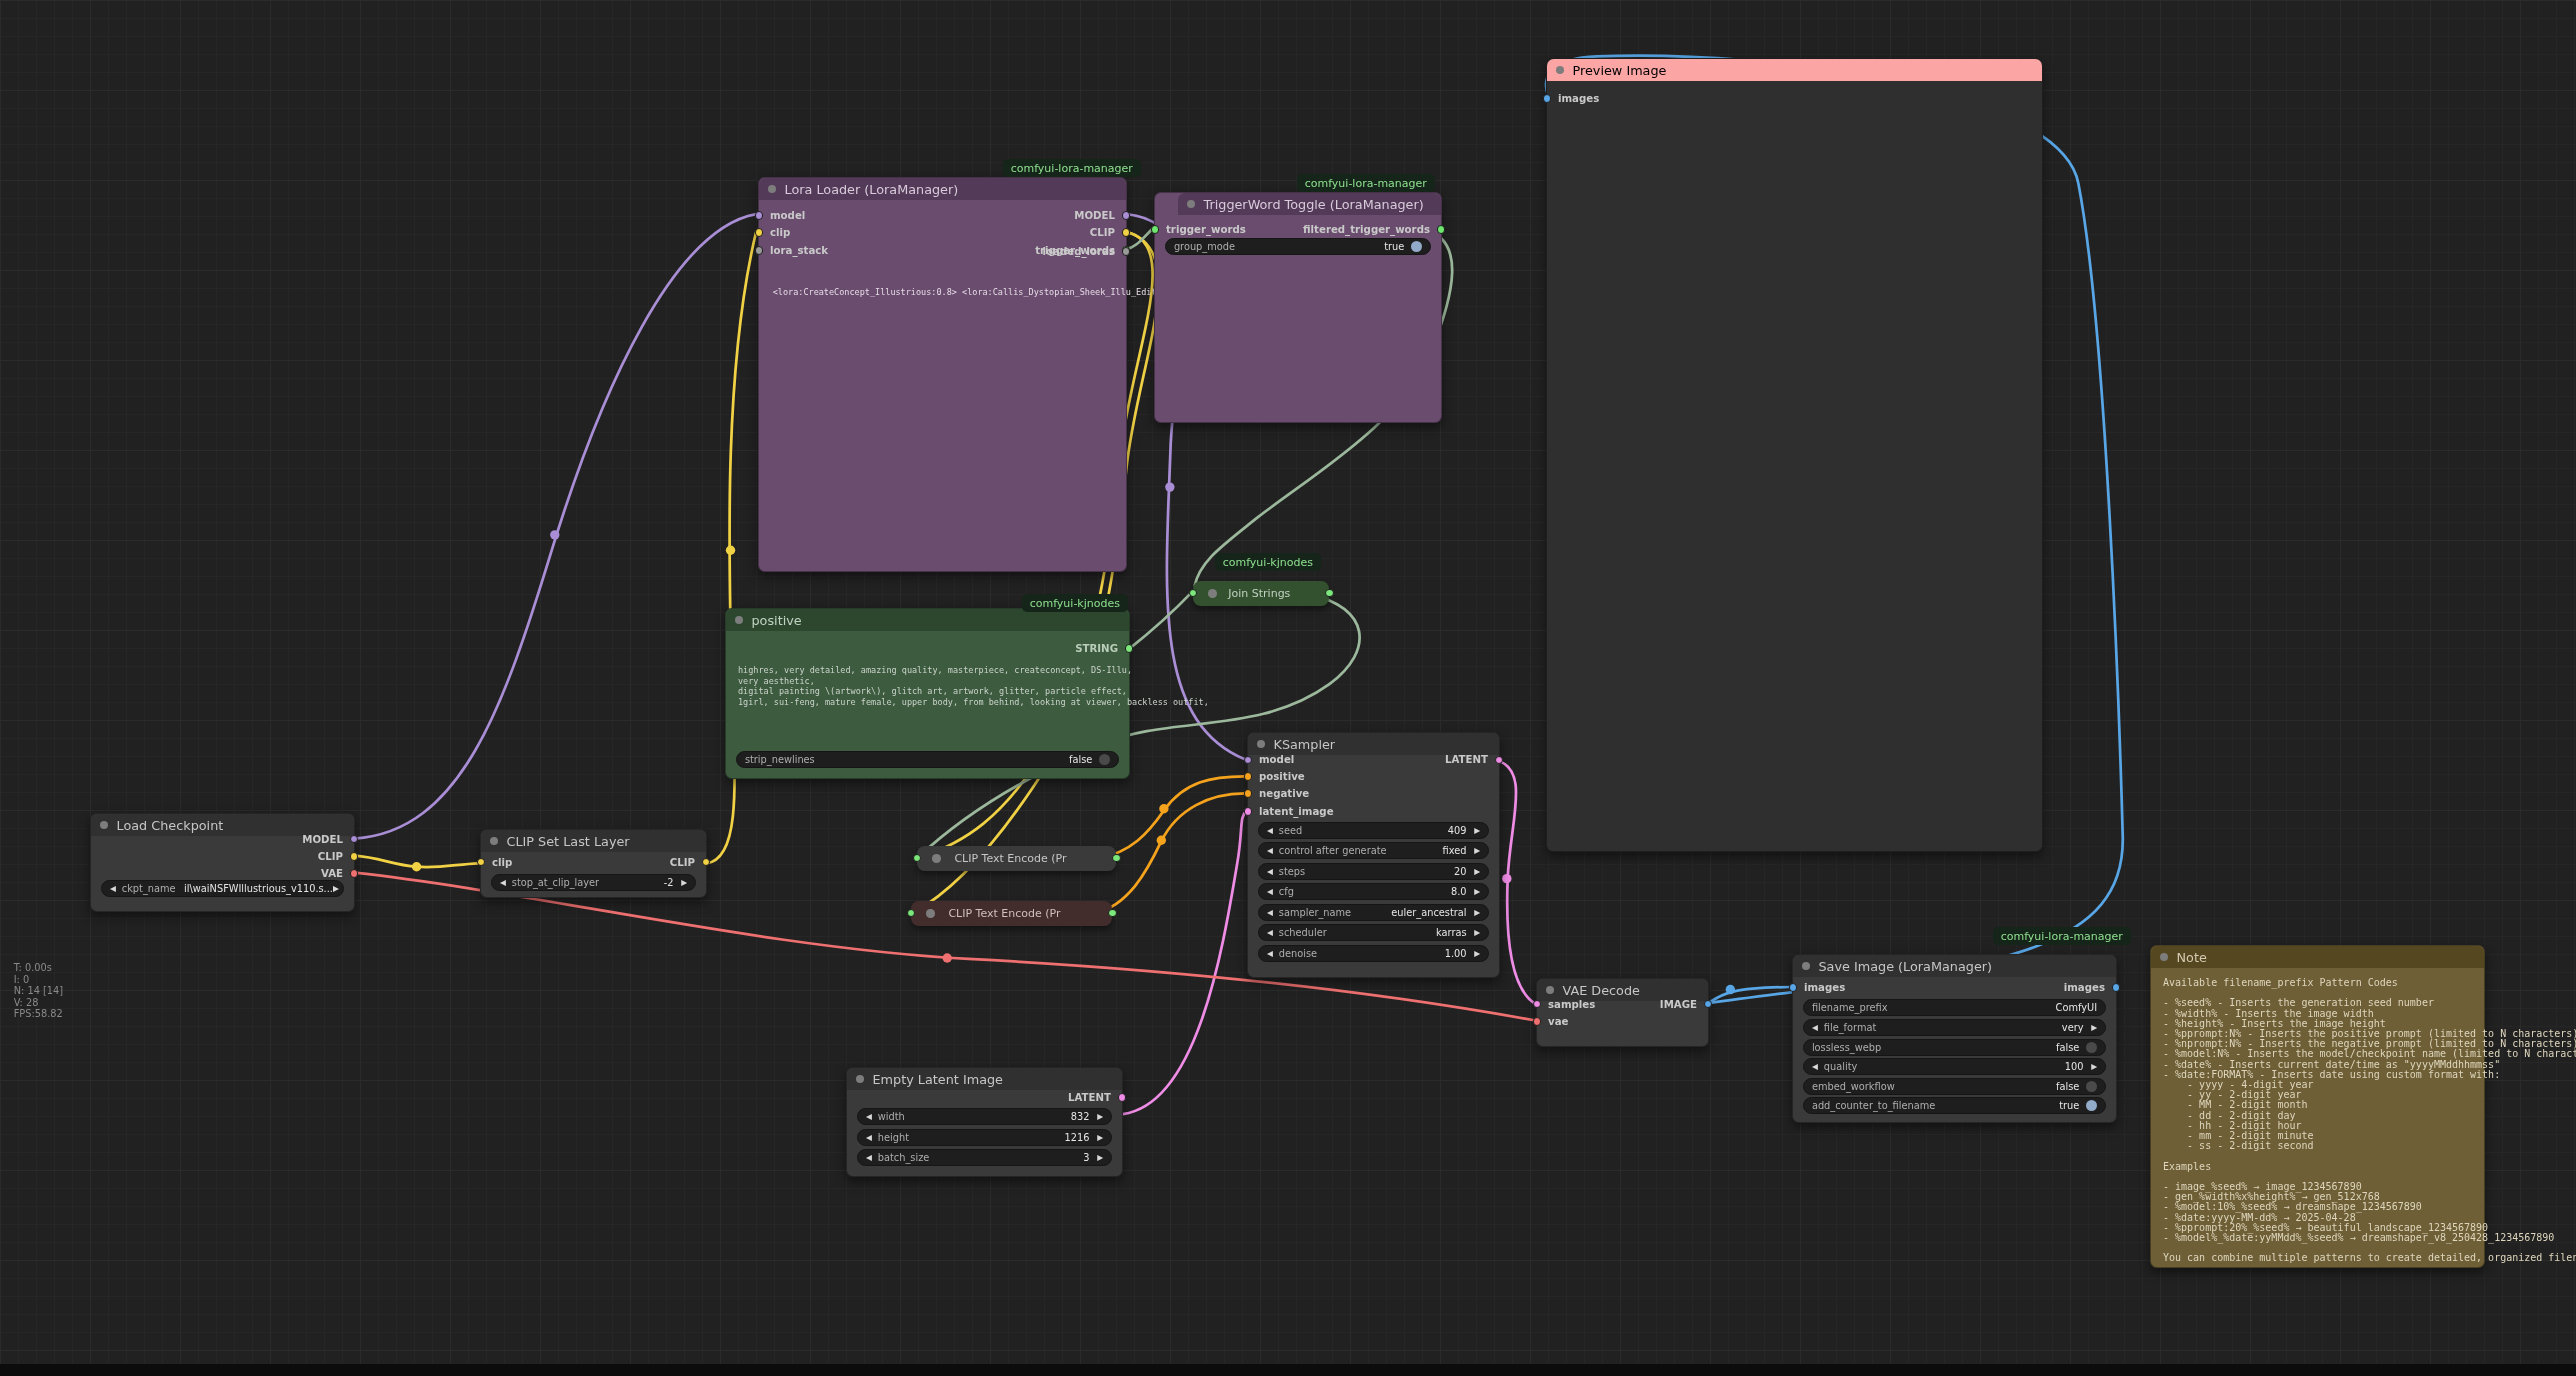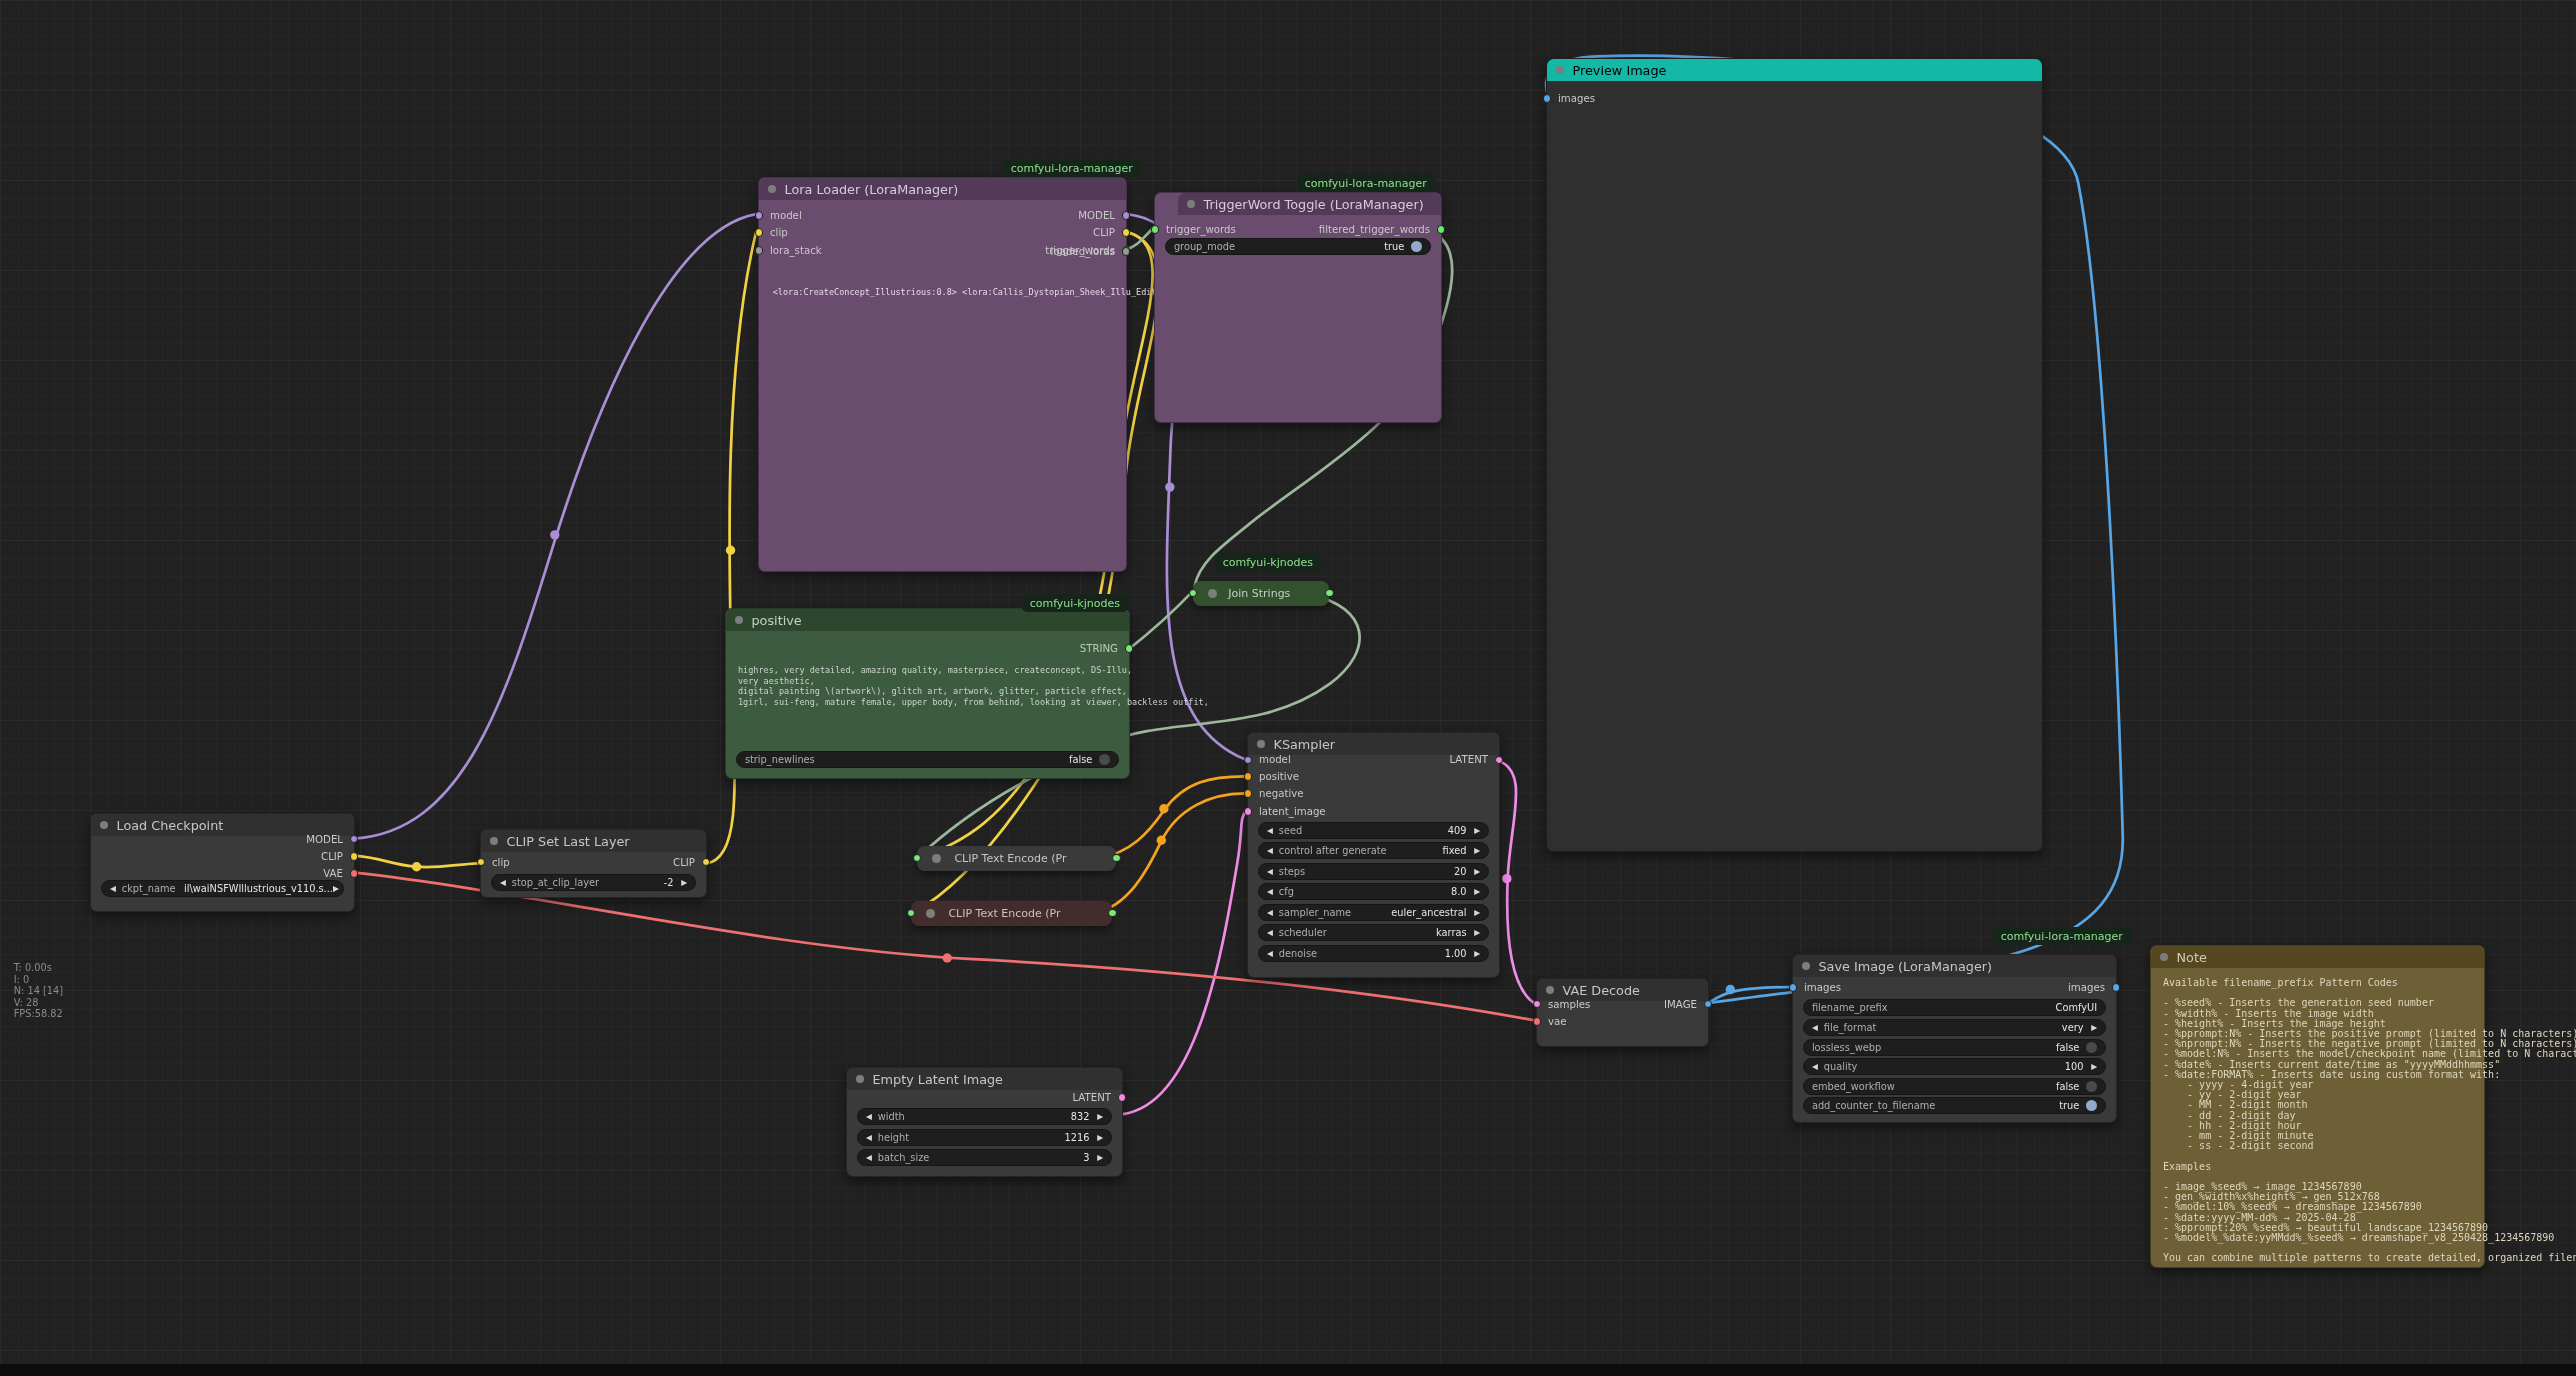--- a/index.html
+++ b/index.html
@@ -16,28 +16,28 @@
   .node{position:absolute;z-index:2;border-radius:6.8px;box-shadow:0 4.3px 10.2px rgba(0,0,0,.45);
     border:0.9px solid rgba(0,0,0,.35);}
   .node .hdr{height:22px;border-radius:6.8px 6.8px 0 0;display:flex;align-items:center;
     padding:0 8.5px;box-sizing:border-box;}
   .cdot{width:8.5px;height:8.5px;border-radius:50%;background:#7d7d7d;margin-right:8.5px;flex:0 0 auto;}
   .title{font-size:12.8px;white-space:nowrap;}
   .t-dark{background:#3a3a3a;} .t-dark .hdr{background:#303030;} .t-dark .title{color:#c6c6c6;}
   .t-purple{background:#6a4c6f;} .t-purple .hdr{background:#533a59;} .t-purple .title{color:#d8cbda;}
   .t-green{background:#3d5b3f;} .t-green .hdr{background:#2c472e;} .t-green .title{color:#c2d2c2;}
   .t-note{background:#6e5f36;} .t-note .hdr{background:#55471f;} .t-note .title{color:#d2cab2;}
-  .t-preview{background:#2f2f2f;} .t-preview .hdr{background:#14b8a6;}
+  .t-preview{background:#2f2f2f;} .t-preview .hdr{background:#fca5a5;}
   .collapsed{height:25px;border-radius:7.7px;display:flex;align-items:center;padding:0 10.2px;z-index:2;position:absolute;
     box-shadow:0 3.4px 7.7px rgba(0,0,0,.45);}
   .collapsed .title{font-size:11px;}
   .c-dark{background:#3a3a3a;color:#c6c6c6;} .c-green{background:#33502f;color:#c2d2c2;} .c-maroon{background:#432c2c;color:#cfbfbf;}
   .port{position:absolute;display:flex;align-items:center;font-size:10.2px;color:#c9c9c9;white-space:nowrap;}
   .pdot{width:8.5px;height:8.5px;border-radius:50%;border:1.3px solid #1d1d1d;box-sizing:border-box;flex:0 0 auto;}
-  .plabel{margin:0 6.8px;}
+  .plabel{margin:0 6.8px;font-weight:bold;}
   .widget{position:absolute;height:17px;background:#1e1e1e;border-radius:8.5px;display:flex;
     align-items:center;box-sizing:border-box;padding:0 7.7px;font-size:9.8px;border:0.9px solid #151515;}
   .wlabel{color:#aeaeae;white-space:nowrap;}
   .wvalue{color:#e6e6e6;margin-left:auto;white-space:nowrap;}
   .wvalue.inline{margin-left:8.5px;}
   .arr{color:#d9d9d9;font-size:7.7px;flex:0 0 auto;}
   .arr.l{margin-right:6px;} .arr.r{margin-left:7.7px;}
   .knob{width:11px;height:11px;border-radius:50%;margin-left:6.8px;flex:0 0 auto;}
   .knob.on{background:#92abc8;} .knob.off{background:#4a4a4a;}
   .bodytext{position:absolute;font-family:"DejaVu Sans Mono","Liberation Mono",monospace;

